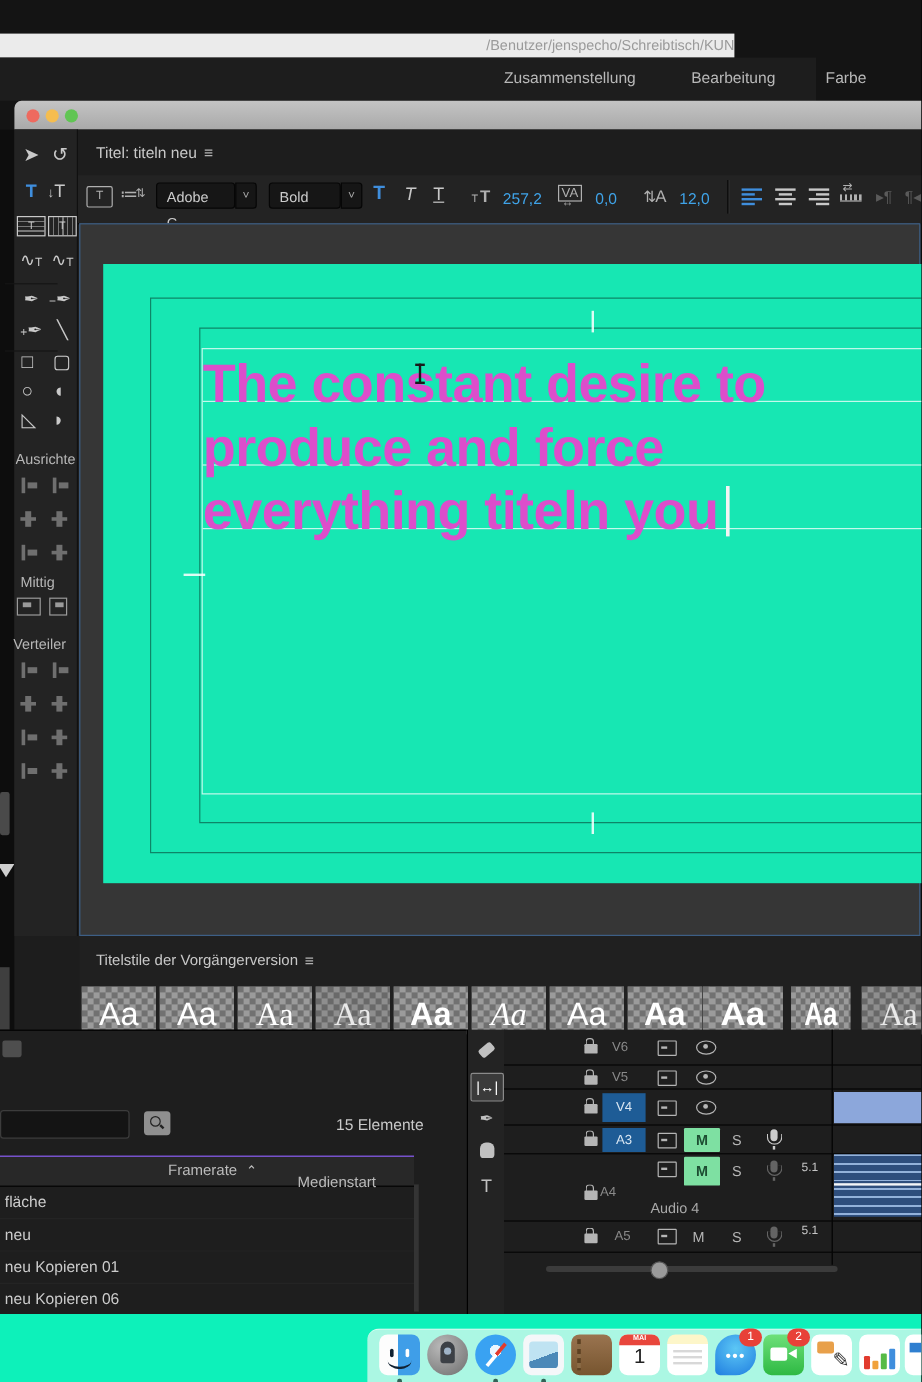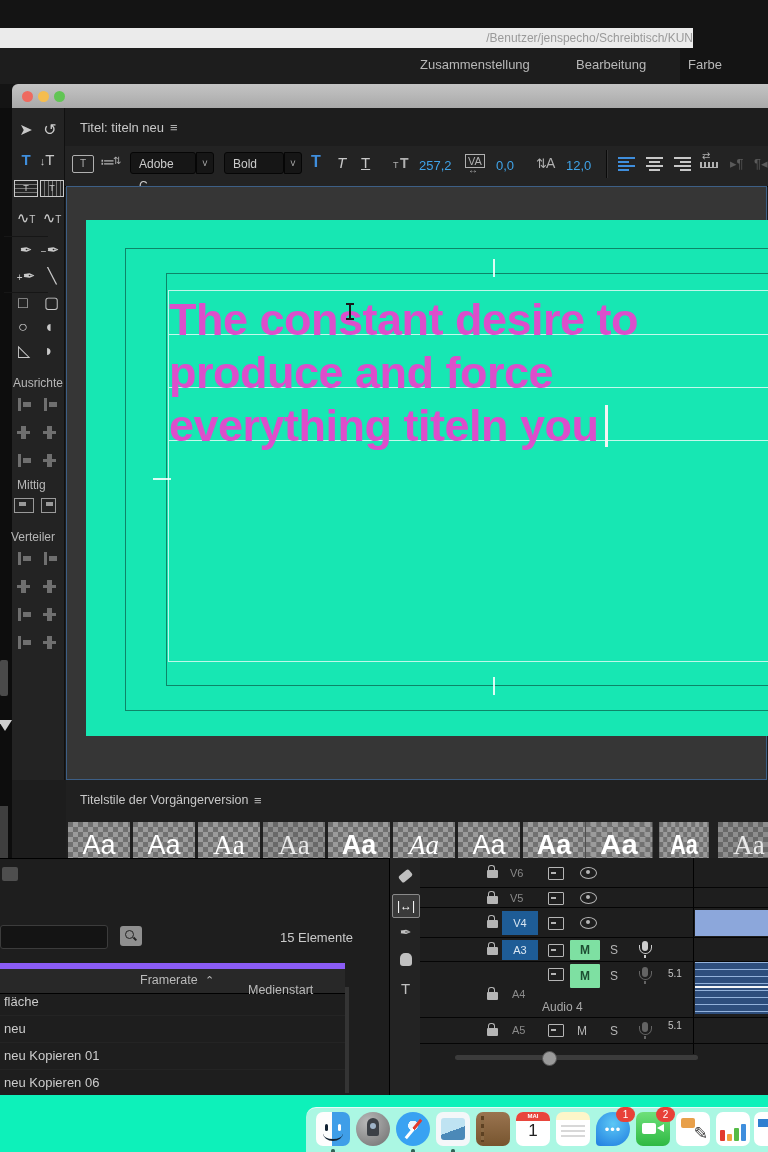--- a/index.html
+++ b/index.html
@@ -6,21 +6,21 @@
   .screen{position:relative;width:768px;height:1152px;overflow:hidden;
           font-family:"Liberation Sans",sans-serif;background:#141414;}
   .abs{position:absolute;}
 
   
   .menubar{left:0;top:0;width:768px;height:26px;background:#cdeedd;
            border-bottom:2px solid #70cfae;display:flex;align-items:center;
            gap:24px;padding-left:10px;box-sizing:border-box;
            font-size:14px;color:#1c1c1c;}
   .menubar .app{font-weight:bold;}
-  .pathbar{left:0;top:28px;width:693px;height:20px;background:#ebebeb;
+  .pathbar{left:0;top:28px;width:612px;height:20px;background:#ebebeb;
            font-size:12px;color:#9a9a9a;text-align:right;line-height:20px;
            white-space:nowrap;overflow:hidden;padding-right:0;}
 
   
   .wsbar{left:0;top:48px;width:680px;height:36px;background:#1d1d1d;}
   .wstab{position:absolute;top:9px;font-size:13px;color:#b8b8b8;}
 
   
   .titlebar{left:12px;top:84px;width:756px;height:24px;border-radius:6px 0 0 0;
             background:linear-gradient(#c4c4c4,#a9a9a9);}
@@ -100,21 +100,21 @@
   
   .projpanel{left:0;top:858px;width:389px;height:237px;background:#1e1e1e;
              border-top:1px solid #000;z-index:20;}
   .searchbox{position:absolute;left:0;top:66px;width:106px;height:22px;background:#141414;
              border:1px solid #3c3c3c;border-radius:3px;}
   .findbtn{position:absolute;left:120px;top:67px;width:22px;height:20px;background:#8f8f8f;
            border-radius:3px;}
   .mag{position:absolute;left:5px;top:4px;width:7px;height:7px;border:1.7px solid #222;border-radius:50%;}
   .mag::after{content:"";position:absolute;left:7px;top:7px;width:4px;height:1.7px;background:#222;transform:rotate(45deg);}
   .colhead{position:absolute;left:0;top:104px;width:345px;height:24px;background:#282828;
-           border-top:6px solid #8b5cf6;border-bottom:1px solid #000;font-size:12.5px;color:#bbb;}
+           border-top:1px solid #8b5cf6;border-bottom:1px solid #000;font-size:12.5px;color:#bbb;}
   .prow{position:absolute;left:0;width:345px;height:27px;font-size:13px;color:#ccc;
         line-height:27px;border-bottom:1px solid #242424;}
 
   .toolstrip{left:389px;top:858px;width:31px;height:237px;background:#232323;
              border-left:1px solid #000;z-index:21;}
   .tsico{position:absolute;left:0;width:31px;text-align:center;color:#c0c0c0;}
 
   .timeline{left:420px;top:858px;width:348px;height:237px;background:#1e1e1e;z-index:21;}
   .trow{position:absolute;left:0;width:348px;border-bottom:1px solid #050505;box-sizing:border-box;}
   .tdivider{position:absolute;left:273px;top:0;width:1px;height:196px;background:#020202;}
@@ -410,21 +410,21 @@
       <span class="ssolo" style="left:190px;top:5px">S</span>
       <span class="mic" style="left:222px;top:3px"></span>
     </div>
     <div class="trow" style="top:104px;height:56px">
       <span class="patch" style="left:128px;top:6px"></span>
       <span class="mbtn" style="left:150px;top:2px;width:30px;height:24px;line-height:24px">M</span>
       <span class="ssolo" style="left:190px;top:7px">S</span>
       <span class="mic off" style="left:222px;top:5px"></span>
       <span class="surr" style="left:248px;top:6px">5.1</span>
       <span class="lock" style="left:67px;top:30px"></span>
-      <span class="tlabel" style="left:92px;top:26px">A4</span>
+      <span class="tlabel" style="left:80px;top:26px">A4</span>
       <span class="abs" style="left:122px;top:38px;font-size:12px;color:#a8a8a8">Audio 4</span>
       <div class="aclip" style="top:0;height:52px"></div>
     </div>
     <div class="trow" style="top:160px;height:26px">
       <span class="lock" style="left:67px;top:10px"></span>
       <span class="tlabel" style="left:92px;top:6px">A5</span>
       <span class="patch" style="left:128px;top:6px"></span>
       <span class="ssolo" style="left:157px;top:6px">M</span>
       <span class="ssolo" style="left:190px;top:6px">S</span>
       <span class="mic off" style="left:222px;top:4px"></span>

